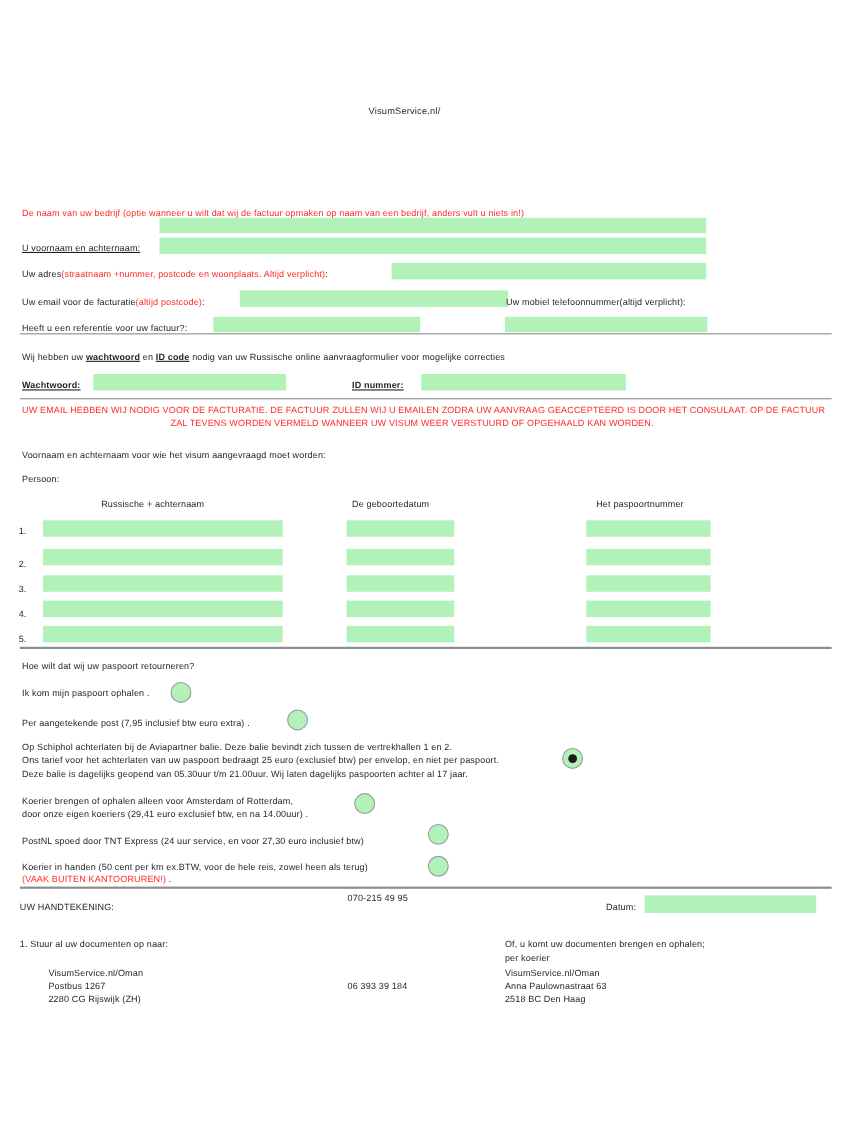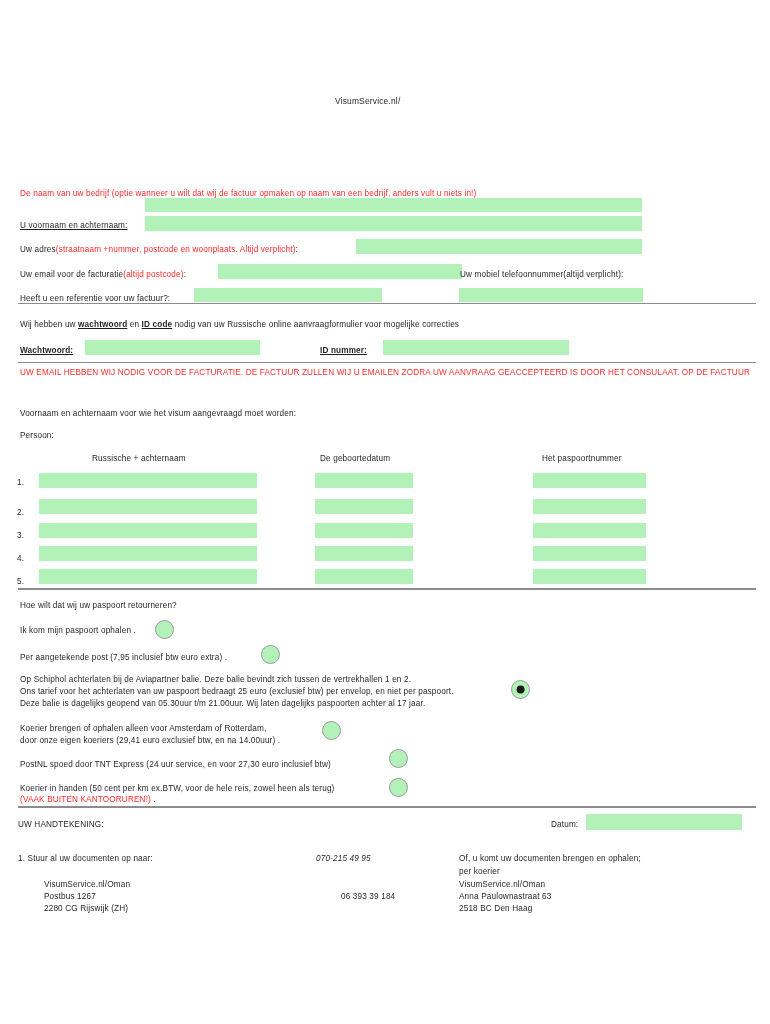--- a/index.html
+++ b/index.html
@@ -96,20 +96,21 @@
 
   <div class="t u" style="left:20px; top:345px;">Wachtwoord:</div>
   <div class="fld" style="left:85px; top:340px; width:175px; height:15px;"></div>
 
   <div class="t u" style="left:320px; top:345px;">ID nummer:</div>
   <div class="fld" style="left:383px; top:340px; width:186px; height:15px;"></div>
 
   <div class="hr" style="left:18px; top:362px; width:738px; height:1px;"></div>
 
   <div class="t red" style="left:20px; top:367px;">UW EMAIL HEBBEN WIJ NODIG VOOR DE FACTURATIE. DE FACTUUR ZULLEN WIJ U EMAILEN ZODRA UW AANVRAAG GEACCEPTEERD IS DOOR HET CONSULAAT. OP DE FACTUUR</div>
+  <div class="t red" style="left:155px; top:379px;">ZAL TEVENS WORDEN VERMELD WANNEER UW VISUM WEER VERSTUURD OF OPGEHAALD KAN WORDEN.</div>
 
   <div class="t" style="left:20px; top:408px;">Voornaam en achternaam voor wie het visum aangevraagd moet worden:</div>
   <div class="t" style="left:20px; top:430px;">Persoon:</div>
 
   <div class="t" style="left:92px; top:453px;">Russische + achternaam</div>
   <div class="t" style="left:320px; top:453px;">De geboortedatum</div>
   <div class="t" style="left:542px; top:453px;">Het paspoortnummer</div>
 
   <div class="t" style="left:17px; top:477px;">1.</div>
   <div class="fld" style="left:39px; top:473px; width:218px; height:15px;"></div>
@@ -166,22 +167,22 @@
 
   <div class="t" style="left:18px; top:819px;">UW HANDTEKENING:</div>
   <div class="t" style="left:551px; top:819px;">Datum:</div>
   <div class="fld" style="left:586px; top:814px; width:156px; height:16px;"></div>
 
   <div class="t" style="left:18px; top:853px;">1. Stuur al uw documenten op naar:</div>
   <div class="t" style="left:44px; top:879px;">VisumService.nl/Oman</div>
   <div class="t" style="left:44px; top:891px;">Postbus 1267</div>
   <div class="t" style="left:44px; top:903px;">2280 CG Rijswijk (ZH)</div>
 
-  <div class="t" style="left:316px; top:853px;font-style:italic;">070-215 49 95</div>
-  <div class="t" style="left:316px; top:891px;margin-left:25px;">06 393 39 184</div>
+  <div class="t" style="left:316px; top:811px;">070-215 49 95</div>
+  <div class="t" style="left:316px; top:891px;">06 393 39 184</div>
 
   <div class="t" style="left:459px; top:853px;">Of, u komt uw documenten brengen en ophalen;</div>
   <div class="t" style="left:459px; top:866px;">per koerier</div>
   <div class="t" style="left:459px; top:879px;">VisumService.nl/Oman</div>
   <div class="t" style="left:459px; top:891px;">Anna Paulownastraat 63</div>
   <div class="t" style="left:459px; top:903px;">2518 BC Den Haag</div>
 
 </div>
 
 </body></html>

